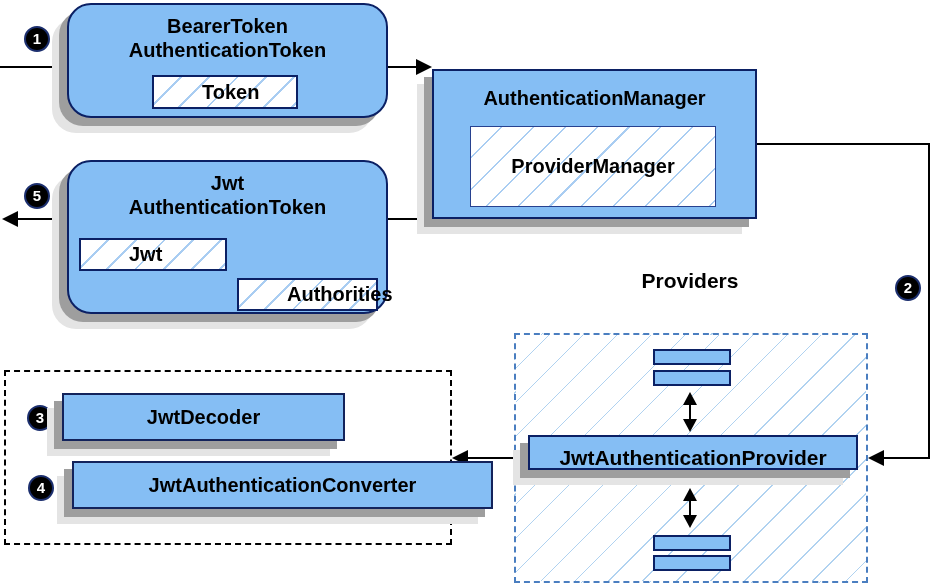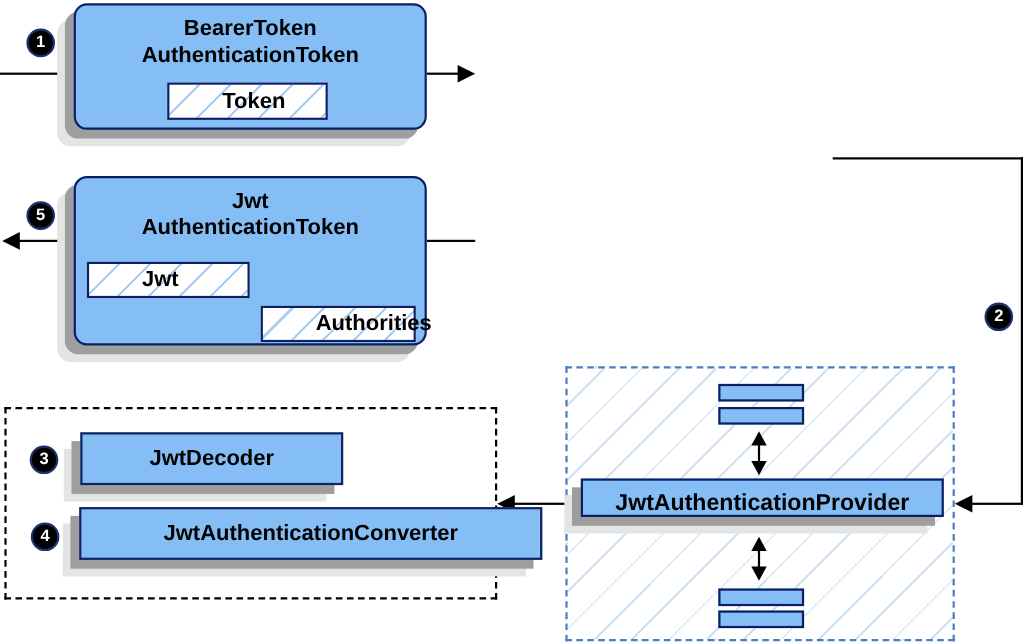--- a/index.html
+++ b/index.html
@@ -16,21 +16,21 @@
   .marker{
     position:absolute;width:26px;height:26px;border-radius:50%;
     background:#000;color:#fff;border:2px solid #1c2f6e;box-sizing:border-box;
     font-size:15px;line-height:21px;text-align:center;
   }
   
   .node{
     position:absolute;background:#85BEF4;border:2px solid #0b2064;box-sizing:border-box;
     text-align:center;box-shadow:-8px 8px 0 #9e9e9e,-15px 15px 0 #e4e4e4;
   }
-  .rounded{border-radius:12px;}
+  .rounded{border-radius:24px;}
   .node .title{display:block;font-size:20px;line-height:24px;}
   .pad-top{padding-top:9px;}
   
   .hatch{
     background-color:#fff;
     background-image:repeating-linear-gradient(135deg,transparent 0,transparent 18px,#a9cdf2 18px,#a9cdf2 20px);
   }
   .chip{
     position:absolute;border:2px solid #0b2064;box-sizing:border-box;
     font-size:20px;text-align:left;padding-left:48px;
@@ -85,45 +85,50 @@
   <div class="marker" style="left:895px;top:275px;">2</div>
   <div class="marker" style="left:27px;top:405px;">3</div>
   <div class="marker" style="left:28px;top:475px;">4</div>
 
   <div class="node rounded pad-top" style="left:67px;top:3px;width:321px;height:115px;">
     <span class="title">BearerToken</span>
     <span class="title">AuthenticationToken</span>
     <div class="chip hatch" style="left:83px;top:70px;width:146px;height:34px;line-height:30px;">Token</div>
   </div>
 
+  <div class="node" style="left:432px;top:69px;width:325px;height:150px;">
+    <span class="title" style="margin-top:15px;">AuthenticationManager</span>
+    <div class="inner-plain" style="left:36px;top:55px;width:246px;height:81px;line-height:79px;">ProviderManager</div>
+  </div>
 
   <div class="node rounded pad-top" style="left:67px;top:160px;width:321px;height:154px;">
     <span class="title">Jwt</span>
     <span class="title">AuthenticationToken</span>
     <div class="chip hatch" style="left:10px;top:76px;width:148px;height:33px;line-height:29px;">Jwt</div>
     <div class="chip hatch" style="left:168px;top:76px;width:141px;height:33px;line-height:29px;margin-top:40px;">Authorities</div>
   </div>
 
   <div class="free-label" style="left:565px;top:266px;width:250px;">
+    <span style="display:block;">Providers</span>
   </div>
 
   <div class="dashed-blue" style="left:514px;top:333px;width:354px;height:250px;">
     <div class="small-rect" style="left:137px;top:14px;"></div>
     <div class="small-rect" style="left:137px;top:35px;"></div>
     <div class="varrow" style="left:166px;top:57px;height:40px;">
         <span class="stem"></span>
       </div>
     <div class="varrow" style="left:166px;top:153px;height:40px;">
         <span class="stem"></span>
       </div>
     <div class="small-rect" style="left:137px;top:200px;"></div>
     <div class="small-rect" style="left:137px;top:220px;"></div>
   </div>
 
   <div class="node" style="left:528px;top:435px;width:330px;height:35px;font-size:21px;line-height:41px;">JwtAuthenticationProvider</div>
 
   <div class="dashed-black" style="left:4px;top:370px;width:448px;height:175px;"></div>
 
-  <div class="node" style="left:73px;top:393px;width:239px;height:48px;font-size:20px;line-height:44px;border-color:#13235b;">JwtDecoder</div>
+  <div class="node" style="left:62px;top:393px;width:283px;height:48px;font-size:20px;line-height:44px;border-color:#13235b;">JwtDecoder</div>
 
   <div class="node" style="left:72px;top:461px;width:421px;height:48px;font-size:20px;line-height:44px;border-color:#13235b;">JwtAuthenticationConverter</div>
 
 </div>
 
 </body></html>

